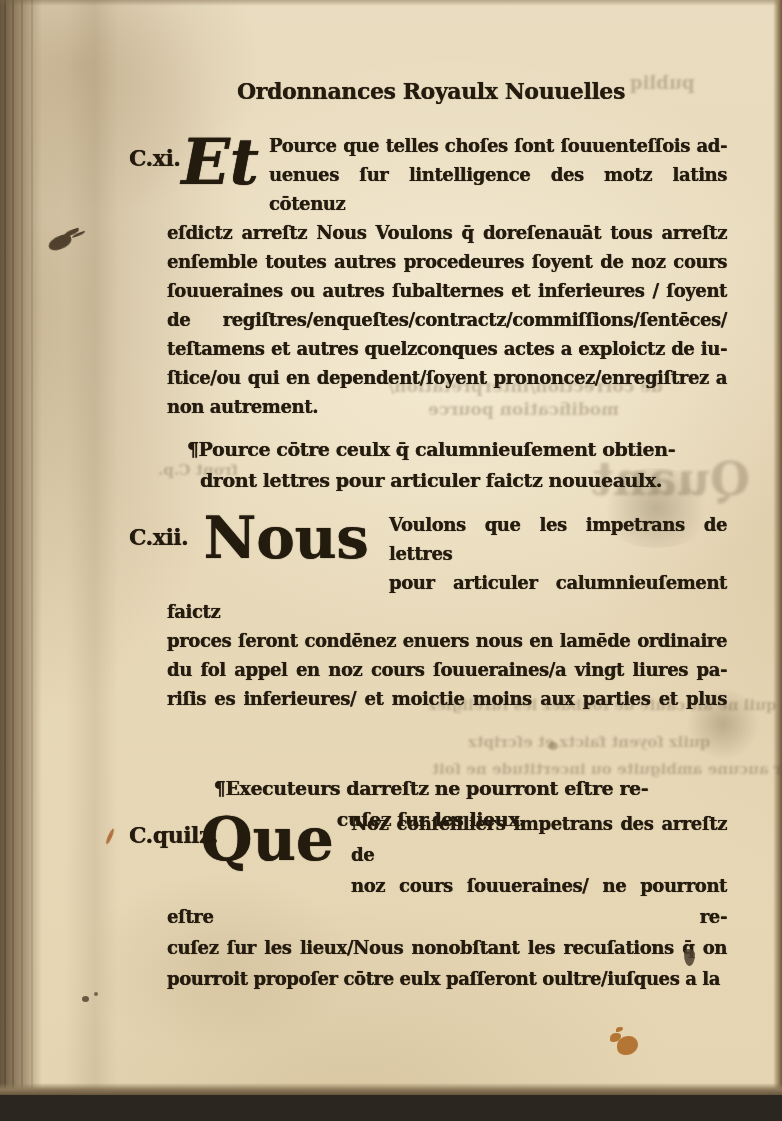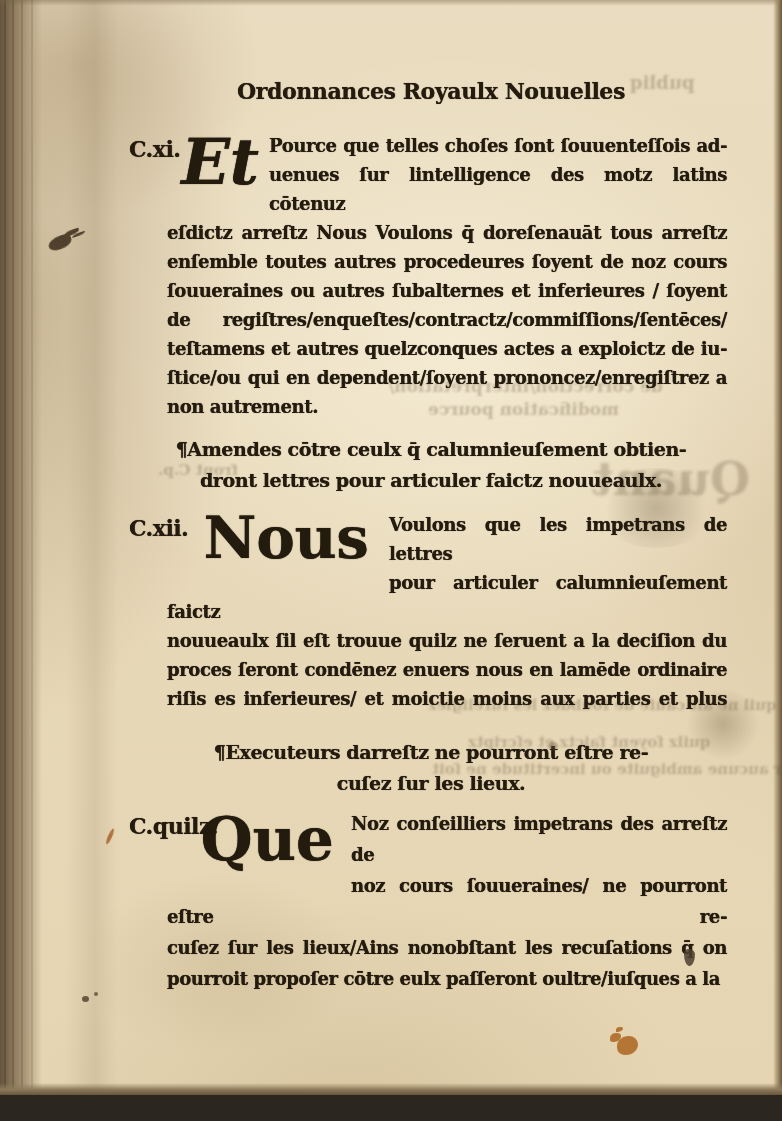--- a/index.html
+++ b/index.html
@@ -30,21 +30,21 @@
     background:linear-gradient(to top,#66553e 0%,#8d7a5b 45%,rgba(141,122,91,0) 100%);}
   .crease{position:absolute;left:66px;top:0;width:52px;height:100%;
     background:linear-gradient(90deg,rgba(120,98,66,0),rgba(120,98,66,.14) 55%,rgba(120,98,66,0));}
 
   
   .print{font-weight:bold;letter-spacing:-0.4px;
     text-shadow:0 0 .7px rgba(30,20,8,.85), .5px .4px 0 rgba(30,20,8,.22);}
   .header{position:absolute;left:135px;width:592px;top:78px;
     font-size:22px;text-align:center;}
   .chapter{position:absolute;left:135px;width:592px;}
-  .chapter-label{position:absolute;left:-6px;top:5px;font-size:22px;letter-spacing:-0.5px;}
+  .chapter-label{position:absolute;left:-6px;top:14px;font-size:22px;letter-spacing:-0.5px;}
   .chapter-body{font-size:18px;line-height:29px;}
   .chapter-body .line{text-align:justify;text-align-last:justify;white-space:normal;margin-left:32px;}
   .chapter-body .line.last{text-align-last:left;}
   .dropcap{float:left;overflow:visible;text-align:center;
     text-shadow:0 0 1px rgba(25,16,6,.9);}
   .dc-et{width:82px;height:58px;margin:2px 8px 0 44px;font-size:64px;line-height:58px;font-style:italic;}
   .dc-nous{width:190px;height:58px;margin:0 8px 16px 56px;font-size:58px;line-height:56px;}
   .dc-que{width:152px;height:62px;margin:2px 8px 0 56px;font-size:60px;line-height:58px;}
   .ch3 .chapter-body{line-height:31px;}
   .rubric{position:absolute;left:135px;width:592px;font-size:19px;line-height:31px;}
@@ -112,48 +112,48 @@
       <div class="line">enſemble toutes autres procedeures ſoyent de noz cours</div>
       <div class="line">ſouueraines ou autres ſubalternes et inferieures / ſoyent</div>
       <div class="line">de regiſtres/enqueſtes/contractz/commiſſions/ſentēces/</div>
       <div class="line">teſtamens et autres quelzconques actes a exploictz de iu-</div>
       <div class="line">ſtice/ou qui en dependent/ſoyent prononcez/enregiſtrez a</div>
       <div class="line last">non autrement.</div>
     </div>
   </section>
 
   <section class="rubric print" style="top:434px">
-    <div class="line">¶Amendes cōtre ceulx q̄ calumnieuſement obtien-</div>
+    <div class="line">¶Pource cōtre ceulx q̄ calumnieuſement obtien-</div>
     <div class="line">dront lettres pour articuler faictz nouueaulx.</div>
   </section>
 
   <section class="chapter print" style="top:510px">
     <div class="chapter-label">C.xii.</div>
     <div class="chapter-body">
       <div class="dropcap dc-nous">Nous</div>
       <div class="line">Voulons que les impetrans de lettres</div>
       <div class="line">pour articuler calumnieuſement faictz</div>
-      <div class="line">nouueaulx ſil eſt trouue quilz ne ſeruent a la deciſion du</div>
       <div class="line">proces ſeront condēnez enuers nous en lamēde ordinaire</div>
+      <div class="line">du fol appel en noz cours ſouueraines/a vingt liures pa-</div>
       <div class="line">riſis es inferieures/ et moictie moins aux parties et plus</div>
     </div>
   </section>
 
-  <section class="rubric print" style="top:737px">
+  <section class="rubric print" style="top:773px">
     <div class="line">¶Executeurs darreſtz ne pourront eſtre re-</div>
     <div class="line">cuſez ſur les lieux.</div>
   </section>
 
   <section class="chapter ch3 print" style="top:808px">
     <div class="chapter-label">C.quilz.</div>
     <div class="chapter-body">
       <div class="dropcap dc-que">Que</div>
       <div class="line">Noz conſeilliers impetrans des arreſtz de</div>
       <div class="line">noz cours ſouueraines/ ne pourront eſtre re-</div>
-      <div class="line">cuſez ſur les lieux/Ains nonobſtant les recuſations q̄ on</div>
+      <div class="line">cuſez ſur les lieux/Nous nonobſtant les recuſations q̄ on</div>
       <div class="line last">pourroit propoſer cōtre eulx paſſeront oultre/iuſques a la</div>
     </div>
   </section>
 
   <div class="stain ink-scribble"></div>
   <div class="stain red-fiber"></div>
   <div class="stain fox-1"></div>
   <div class="stain dark-drip"></div>
   <div class="stain dot-1"></div>
   <div class="stain dot-2"></div>

